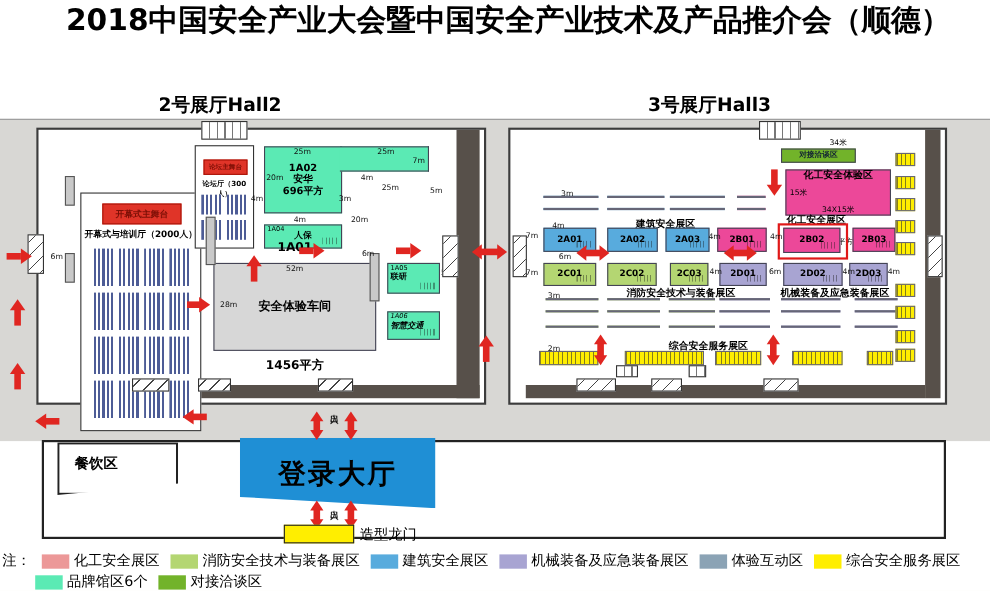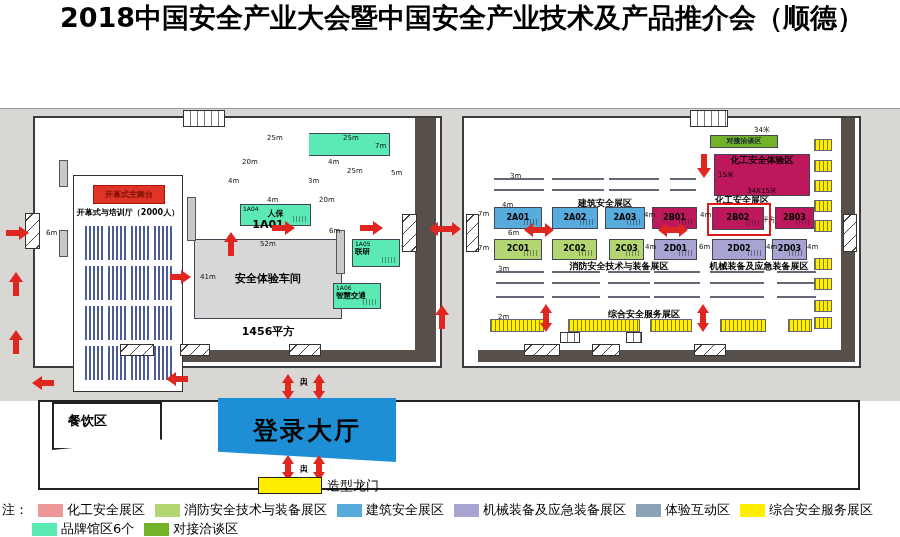--- a/index.html
+++ b/index.html
@@ -11,21 +11,21 @@
   .col{display:flex;flex-direction:column;align-items:center;justify-content:center;text-align:center;}
   .ground{background:#d8d7d4;border-top:1px solid #999;}
   .hall{background:#fff;border:2px solid #3c3c3c;}
   .wall{background:#57504a;}
   .room{background:#fff;border:1px solid #333;}
   .banner{background:#e03428;border:1px solid #a81408;color:#7d0f06;font-weight:bold;
           display:flex;align-items:center;justify-content:center;text-align:center;}
   .booth{position:absolute;border:1px solid #445;line-height:1.12;}
   .mint{background:#5beab4;}
   .blue{background:#58abdd;}
-  .pink{background:#be185d;gap:21px;}
+  .pink{background:#ec4899;gap:21px;}
   .green{background:#b4d672;}
   .purple{background:#a8a4d2;}
   .yellow{background:#ffee00;}
   .gray{background:#d7d7d7;gap:39px;}
   .dim{position:absolute;font-size:7px;line-height:1;color:#111;white-space:nowrap;}
   .seatgrid{position:absolute;display:grid;}
   .seat{background:repeating-linear-gradient(90deg,#4d5c96 0 2px,#fff 2px 4px),
         repeating-linear-gradient(0deg,#fff 0 1px,transparent 1px 7px);}
   .strip{position:absolute;border:1px solid #667;
          background-image:repeating-linear-gradient(90deg,rgba(30,30,50,.55) 0 1px,transparent 1px 4px);}
@@ -59,20 +59,22 @@
   .legend-row{position:absolute;display:flex;align-items:center;gap:10px;font-size:13px;}
   .legend-item{display:flex;align-items:center;gap:4px;white-space:nowrap;}
   .swatch{width:25px;height:13px;display:inline-block;}
 </style>
 </head>
 <body>
 
 <div id="stage">
 
   <div class="abs b" style="left:12px;top:4;width:900px;text-align:center;font-size:27px;letter-spacing:0px;">2018中国安全产业大会暨中国安全产业技术及产品推介会（顺德）</div>
+  <div class="abs b" style="left:110;left:110px;top:84px;width:180px;text-align:center;font-size:17px;">2号展厅Hall2</div>
+  <div class="abs b" style="left:555px;top:84px;width:180px;text-align:center;font-size:17px;">3号展厅Hall3</div>
 
   <div class="abs ground" style="left:0;top:108px;width:900px;height:292px;"></div>
 
   <div class="abs hall" style="left:33px;top:116px;width:405px;height:248px;">
     <div class="abs wall" style="left:380px;top:0;width:21px;height:244px;"></div>
     <div class="abs wall" style="left:62px;top:232px;width:339px;height:12px;"></div>
 
     <div class="abs room" style="left:38px;top:14px;width:108px;height:215px;margin-top:43px;">
       <div class="abs banner" style="left:19px;top:9px;width:70px;height:17px;font-size:8px;">开幕式主舞台</div>
       <div class="abs b" style="left:1px;top:31px;width:106px;text-align:center;font-size:8px;">开幕式与培训厅（2000人）</div>
@@ -89,36 +91,51 @@
           <div class="seat"></div>
         <div class="seat"></div>
           <div class="seat"></div>
         <div class="seat"></div>
           <div class="seat"></div>
         <div class="seat"></div>
           <div class="seat"></div>
       </div>
     </div>
 
-
+    <div class="abs room" style="left:142px;top:14px;width:52px;height:92px;">
+      <div class="abs banner" style="left:7px;top:12px;width:38px;height:12px;font-size:6px;">论坛主舞台</div>
+      <div class="abs b" style="left:0;top:30px;width:52px;text-align:center;font-size:6.5px;">论坛厅（300人）</div>
+      <div class="seatgrid" style="left:5px;top:44px;width:42px;height:42px;grid-template-columns:repeat(2,19px);grid-template-rows:repeat(2,18px);gap:5px 4px;">
+        <div class="seat"></div>
+          <div class="seat"></div>
+        <div class="seat"></div>
+          <div class="seat"></div>
+      </div>
+    </div>
+
+    <div class="booth mint col" style="left:205px;top:15px;width:69px;height:59px;font-size:9px;font-weight:bold;">
+      <span>1A02</span>
+      <span>安华</span>
+      <span>696平方</span>
+    </div>
     <div class="booth mint" style="left:274px;top:15px;width:80px;height:21px;border-left:none;"></div>
     <div class="booth mint sm" style="left:205px;top:86px;width:69px;height:20px;">
       <span class="abs" style="left:2px;top:1px;font-size:6px;">1A04</span>
       <span class="abs b" style="left:0;top:5px;width:69px;text-align:center;font-size:8px;">人保</span>
     </div>
     <div class="booth gray col" style="left:159px;top:121px;width:146px;height:78px;font-size:11px;font-weight:bold;line-height:1.35;">
       <span>1A01</span>
       <span>安全体验车间</span>
       <span>1456平方</span>
     </div>
     <div class="booth mint sm" style="left:317px;top:121px;width:46px;height:26px;">
       <span class="abs" style="left:2px;top:1px;font-size:6px;">1A05</span>
       <span class="abs b" style="left:2px;top:8px;font-size:7.5px;">联研</span>
     </div>
-    <div class="booth mint sm" style="left:298px;top:165px;width:46px;height:24px;">
+    <div class="booth mint sm" style="left:317px;top:165px;width:46px;height:24px;font-style:italic;">
       <span class="abs" style="left:2px;top:1px;font-size:6px;">1A06</span>
       <span class="abs b" style="left:2px;top:8px;font-size:7.5px;">智慧交通</span>
     </div>
 
     <div class="pillar" style="left:24px;top:42px;width:7px;height:25px;"></div>
     <div class="pillar" style="left:24px;top:112px;width:7px;height:25px;"></div>
     <div class="pillar" style="left:152px;top:79px;width:7px;height:42px;"></div>
     <div class="pillar" style="left:301px;top:112px;width:7px;height:42px;"></div>
 
     <div class="dim" style="left:232px;top:17px;">25m</div>
@@ -127,21 +144,21 @@
     <div class="dim" style="left:207px;top:41px;">20m</div>
     <div class="dim" style="left:193px;top:60px;">4m</div>
     <div class="dim" style="left:232px;top:79px;">4m</div>
     <div class="dim" style="left:293px;top:41px;">4m</div>
     <div class="dim" style="left:273px;top:60px;">3m</div>
     <div class="dim" style="left:312px;top:50px;">25m</div>
     <div class="dim" style="left:284px;top:79px;">20m</div>
     <div class="dim" style="left:356px;top:52px;">5m</div>
     <div class="dim" style="left:294px;top:110px;">6m</div>
     <div class="dim" style="left:225px;top:123px;">52m</div>
-    <div class="dim" style="left:165px;top:156px;">41m</div>
+    <div class="dim" style="left:165px;top:156px;">28m</div>
     <div class="dim" style="left:366px;top:127px;">5m</div>
     <div class="dim" style="left:11px;top:112px;">6m</div>
 
     <div class="door" style="left:85px;top:226px;width:32px;height:10px;"></div>
     <div class="door" style="left:145px;top:226px;width:28px;height:10px;"></div>
     <div class="door" style="left:254px;top:226px;width:30px;height:10px;"></div>
     <div class="door" style="left:367px;top:96px;width:13px;height:36px;"></div>
   </div>
   <div class="door" style="left:25px;top:213px;width:13px;height:34px;"></div>
   <div class="tinybox" style="left:183px;top:110px;width:40px;height:15px;"></div>

